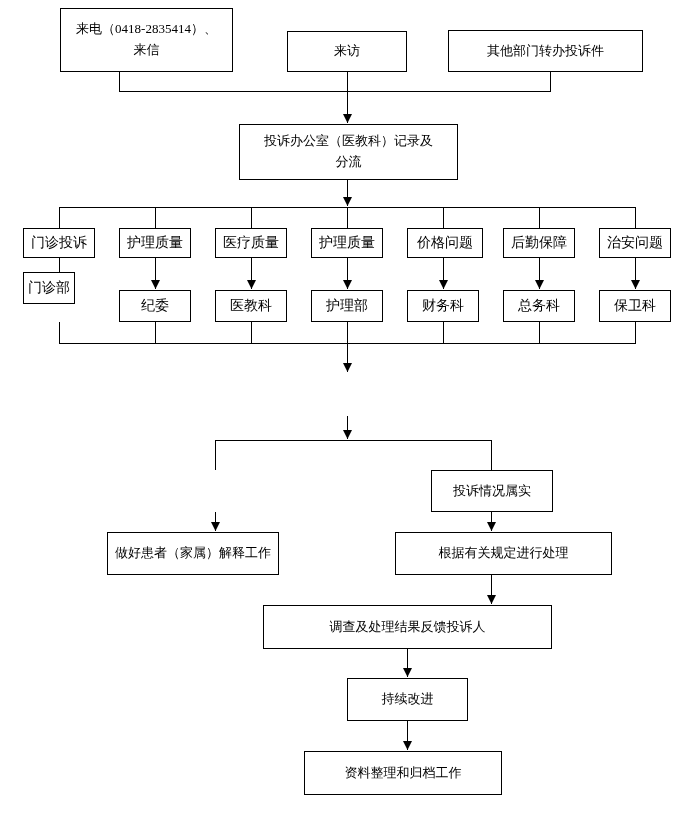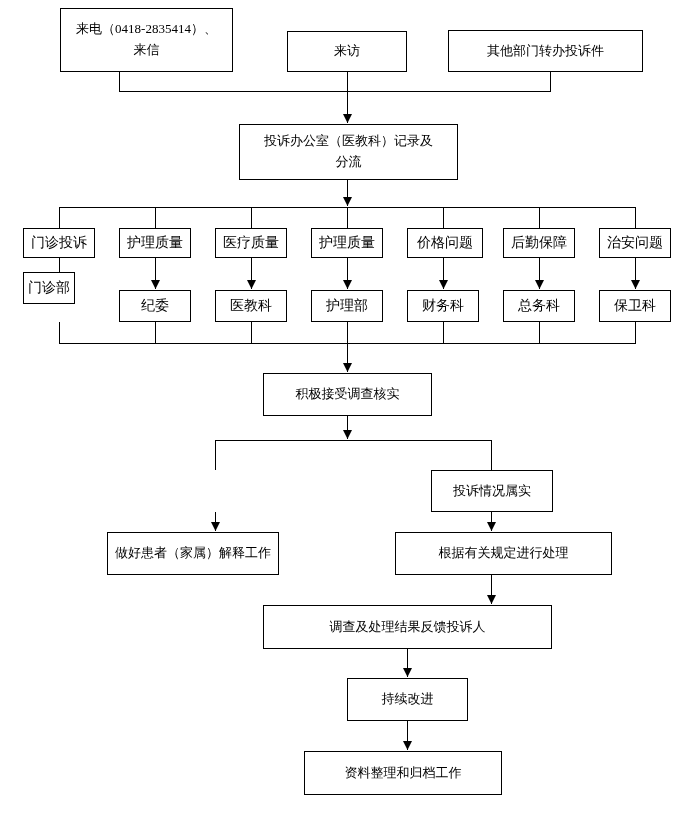--- a/index.html
+++ b/index.html
@@ -127,21 +127,20 @@
   <div class="node small" style="left:599px;top:228px;width:72px;height:30px">治安问题</div>
 
   <div class="node small" style="left:23px;top:272px;width:52px;height:32px">门诊部</div>
   <div class="node small" style="left:119px;top:290px;width:72px;height:32px">纪委</div>
   <div class="node small" style="left:215px;top:290px;width:72px;height:32px">医教科</div>
   <div class="node small" style="left:311px;top:290px;width:72px;height:32px">护理部</div>
   <div class="node small" style="left:407px;top:290px;width:72px;height:32px">财务科</div>
   <div class="node small" style="left:503px;top:290px;width:72px;height:32px">总务科</div>
   <div class="node small" style="left:599px;top:290px;width:72px;height:32px">保卫科</div>
 
-  <div class="node" style="left:263px;top:373px;width:169px;height:43px">积极接受调查核实</div>
 
   <div class="node" style="left:431px;top:470px;width:122px;height:42px">投诉情况属实</div>
 
   <div class="node" style="left:107px;top:532px;width:172px;height:43px">做好患者（家属）解释工作</div>
   <div class="node" style="left:395px;top:532px;width:217px;height:43px">根据有关规定进行处理</div>
 
   <div class="node" style="left:263px;top:605px;width:289px;height:44px">调查及处理结果反馈投诉人</div>
   <div class="node" style="left:347px;top:678px;width:121px;height:43px">持续改进</div>
   <div class="node" style="left:304px;top:751px;width:198px;height:44px">资料整理和归档工作</div>
 

